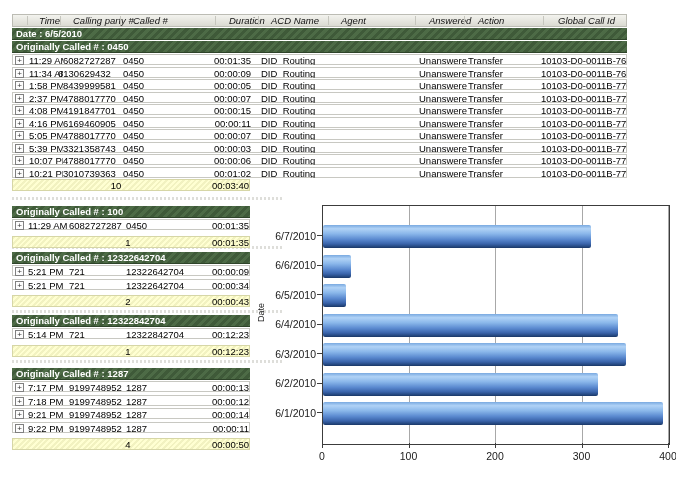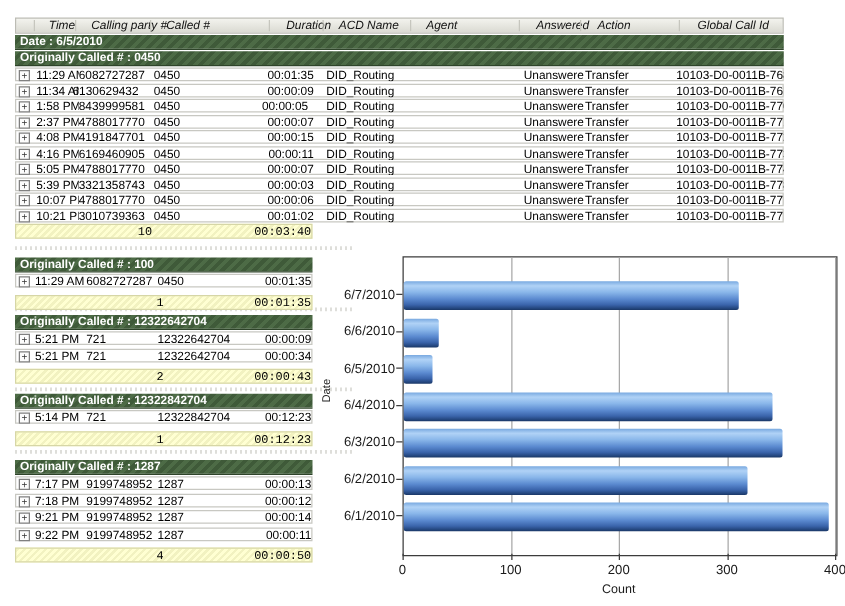--- a/index.html
+++ b/index.html
@@ -19,21 +19,21 @@
         border-bottom:1px solid #2e4429;}
   .trow{position:absolute;left:0;width:615px;height:11px;box-sizing:border-box;background:#fff;
         border:1px solid #c8c8c2;line-height:9px;}
   .trow .cell{position:absolute;top:1px;white-space:nowrap;overflow:hidden;}
   .trow .cell.r{text-align:right;}
   .expander{position:absolute;left:2px;top:1px;width:7px;height:7px;box-sizing:content-box;
         border:1px solid #808080;background:#fcfcfc;color:#333;font-size:8px;line-height:7px;
         text-align:center;cursor:pointer;}
   .summary{position:absolute;left:0;width:238px;height:12px;box-sizing:border-box;
         background:#ffffd2 repeating-linear-gradient(135deg,rgba(195,195,130,.22) 0 2px,rgba(0,0,0,0) 2px 4px);
-        border:1px solid #d6d6a6;line-height:10px;font-family:Liberation Mono, monospace;}
+        border:1px solid #d6d6a6;line-height:10px;}
   .summary .cell{position:absolute;top:1px;white-space:nowrap;}
   .summary .cell.r{text-align:right;}
   .section{position:absolute;left:12px;width:238px;}
   .section .band{width:238px;}
   .section .trow{width:238px;}
   .dots{position:absolute;left:12px;width:270px;height:3px;
         background:repeating-linear-gradient(90deg,#dededa 0 2px,#ffffff 2px 4px);}
   
   #chart{position:absolute;left:256px;top:195px;width:420px;height:290px;font-size:10.5px;color:#1a1a1a;}
   #plot{position:absolute;left:66px;top:10px;width:346px;height:238px;box-sizing:content-box;
@@ -97,21 +97,21 @@
         <span class="cell" style="left: 318px; width: 80px;"></span>
         <span class="cell" style="left: 406px; width: 48px;">Unanswered</span>
         <span class="cell" style="left: 455px; width: 70px;">Transfer</span>
         <span class="cell" style="left: 528px; width: 86px;">10103-D0-0011B-76F</span>
       </div>
       <div class="trow" style="top: 25px;">
         <span class="expander">+</span>
         <span class="cell" style="left: 16px; width: 34px;">1:58 PM</span>
         <span class="cell" style="left: 50px; width: 58px;">8439999581</span>
         <span class="cell" style="left: 110px; width: 80px;">0450</span>
-        <span class="cell r" style="left: 192px; width: 46px; text-align: center;">00:00:05</span>
+        <span class="cell r" style="left: 192px; width: 46px;">00:00:05</span>
         <span class="cell" style="left: 248px; width: 68px;">DID_Routing</span>
         <span class="cell" style="left: 318px; width: 80px;"></span>
         <span class="cell" style="left: 406px; width: 48px;">Unanswered</span>
         <span class="cell" style="left: 455px; width: 70px;">Transfer</span>
         <span class="cell" style="left: 528px; width: 86px;">10103-D0-0011B-770</span>
       </div>
       <div class="trow" style="top: 37.5px;">
         <span class="expander">+</span>
         <span class="cell" style="left: 16px; width: 34px;">2:37 PM</span>
         <span class="cell" style="left: 50px; width: 58px;">4788017770</span>
@@ -302,21 +302,20 @@
       <div class="gridline" style="left: 258.5px;"></div>
       <div class="gridline" style="left: 345px;"></div>
       <div class="bar" style="top: 19px; width: 268.15px;"></div>
       <div class="bar" style="top: 48.5px; width: 27.68px;"></div>
       <div class="bar" style="top: 78px; width: 23.355px;"></div>
       <div class="bar" style="top: 107.5px; width: 294.965px;"></div>
       <div class="bar" style="top: 137px; width: 302.75px;"></div>
       <div class="bar" style="top: 166.5px; width: 275.07px;"></div>
       <div class="bar" style="top: 196px; width: 339.945px;"></div>
     </div>
-  <div id="count-label">Count</div>
 <div class="xtick" style="left: 66px;"></div>
     <div class="xlab" style="left: 46px;">0</div>
     <div class="xtick" style="left: 152.5px;"></div>
     <div class="xlab" style="left: 132.5px;">100</div>
     <div class="xtick" style="left: 239px;"></div>
     <div class="xlab" style="left: 219px;">200</div>
     <div class="xtick" style="left: 325.5px;"></div>
     <div class="xlab" style="left: 305.5px;">300</div>
     <div class="xtick" style="left: 412px;"></div>
     <div class="xlab" style="left: 392px;">400</div>

